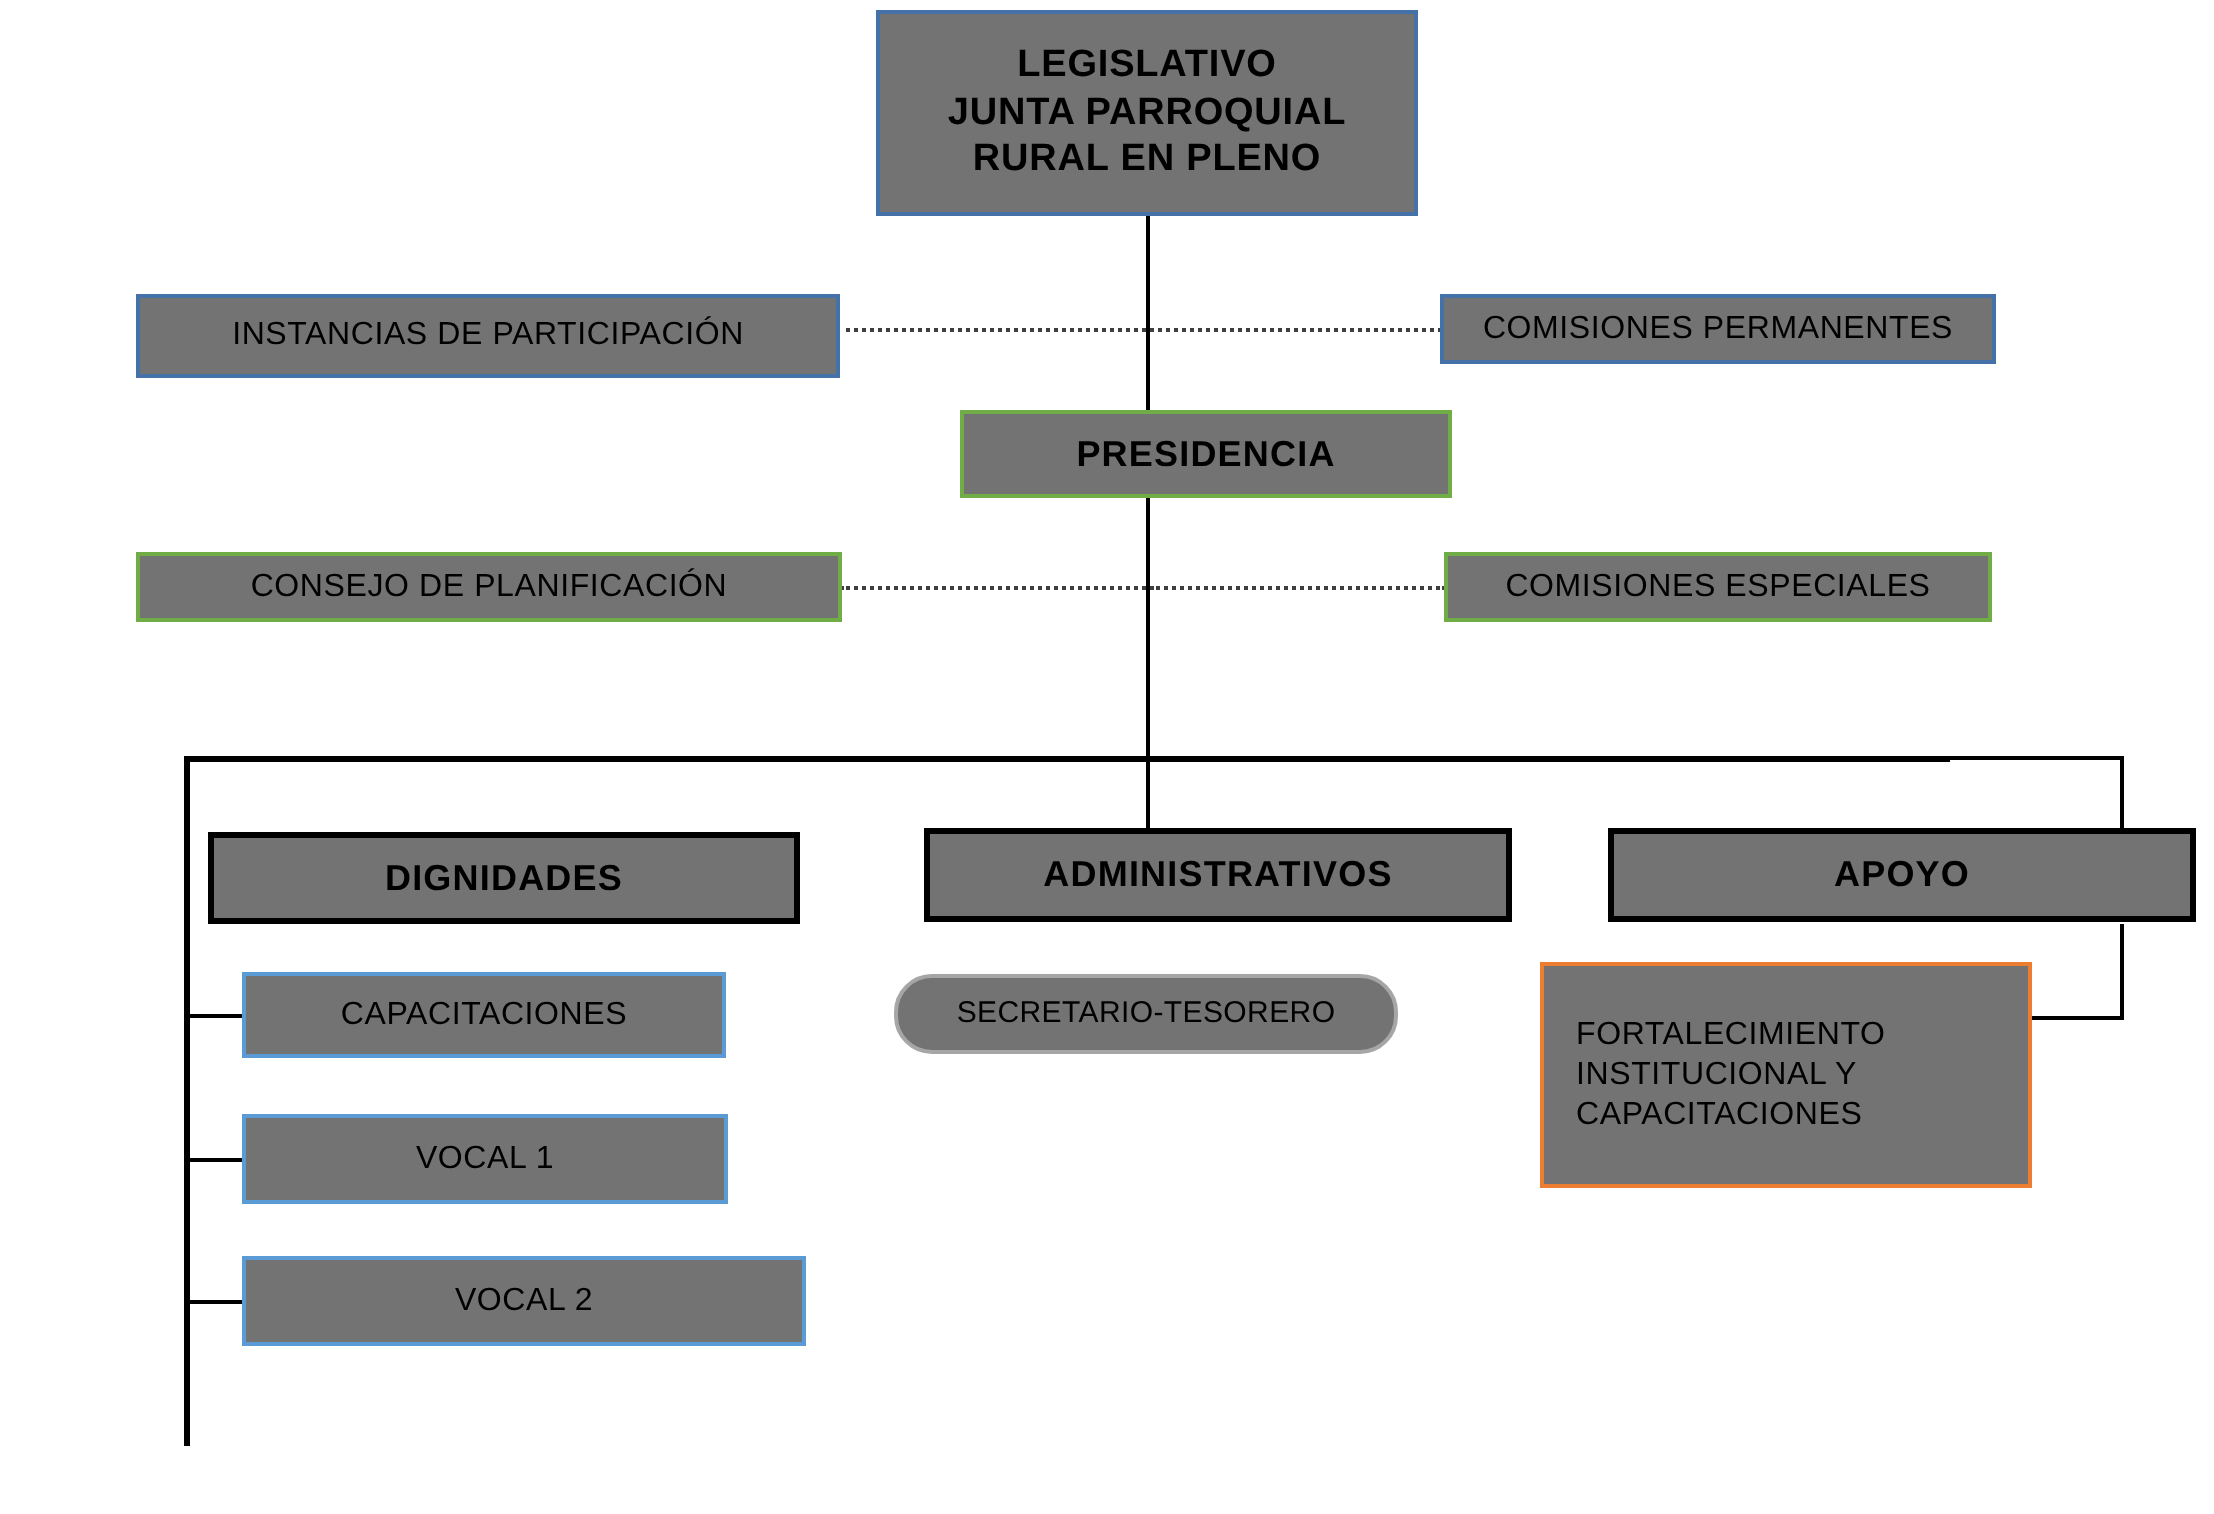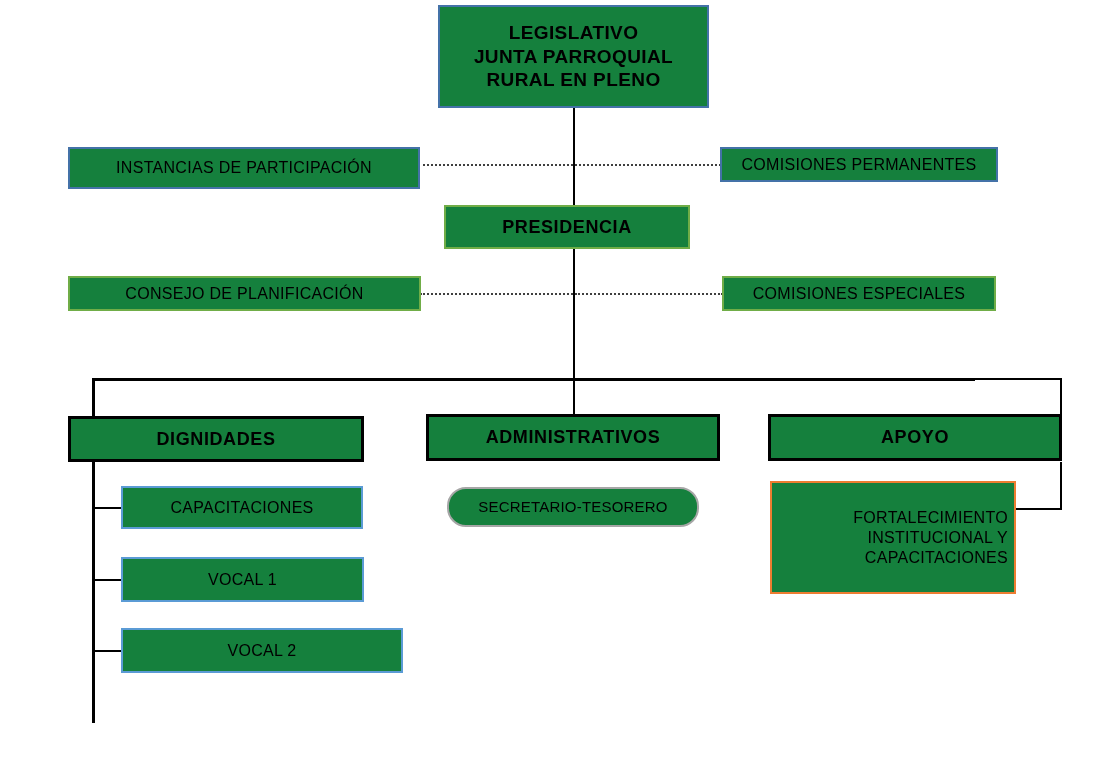--- a/index.html
+++ b/index.html
@@ -18,21 +18,21 @@
     width: 1107px;
     height: 757px;
     background: #ffffff;
     overflow: hidden;
   }
 
   
   .node {
     position: absolute;
     box-sizing: border-box;
-    background: #15803d;
+    background: #737373;
     display: flex;
     align-items: center;
     justify-content: center;
     text-align: center;
     color: #000000;
     line-height: 1.25;
     z-index: 5;
   }
   .node .node-label {
     display: block;
@@ -45,25 +45,25 @@
   
   .bd-blue      { border: 2px solid #4472A8; }
   .bd-lightblue { border: 2px solid #5B9BD5; }
   .bd-green     { border: 2px solid #70AD47; }
   .bd-black     { border: 3px solid #000000; }
   .bd-gray      { border: 2px solid #A6A6A6; }
   .bd-orange    { border: 2px solid #ED7D31; }
 
   
   .txt-head   { font-weight: 700; font-size: 19px; letter-spacing: .4px; }
-  .txt-sub    { font-weight: 700; font-size: 18px; letter-spacing: .6px; }
+  .txt-sub    { font-weight: 700; font-size: 18px; letter-spacing: .6px; margin-left: 36px; }
   .txt-plain  { font-weight: 400; font-size: 16px; letter-spacing: .3px; }
   .txt-small  { font-weight: 400; font-size: 15px; letter-spacing: .2px; }
   .txt-left   { text-align: left; }
-  .txt-left .node-label { text-align: right; padding-left: 16px; }
+  .txt-left .node-label { text-align: left; padding-left: 16px; }
 
   
   .conn {
     position: absolute;
     background: #000000;
     z-index: 1;
   }
   .conn-v { width: 2px; }
   .conn-h { height: 2px; }
   .conn-thick-h { height: 3px; }

